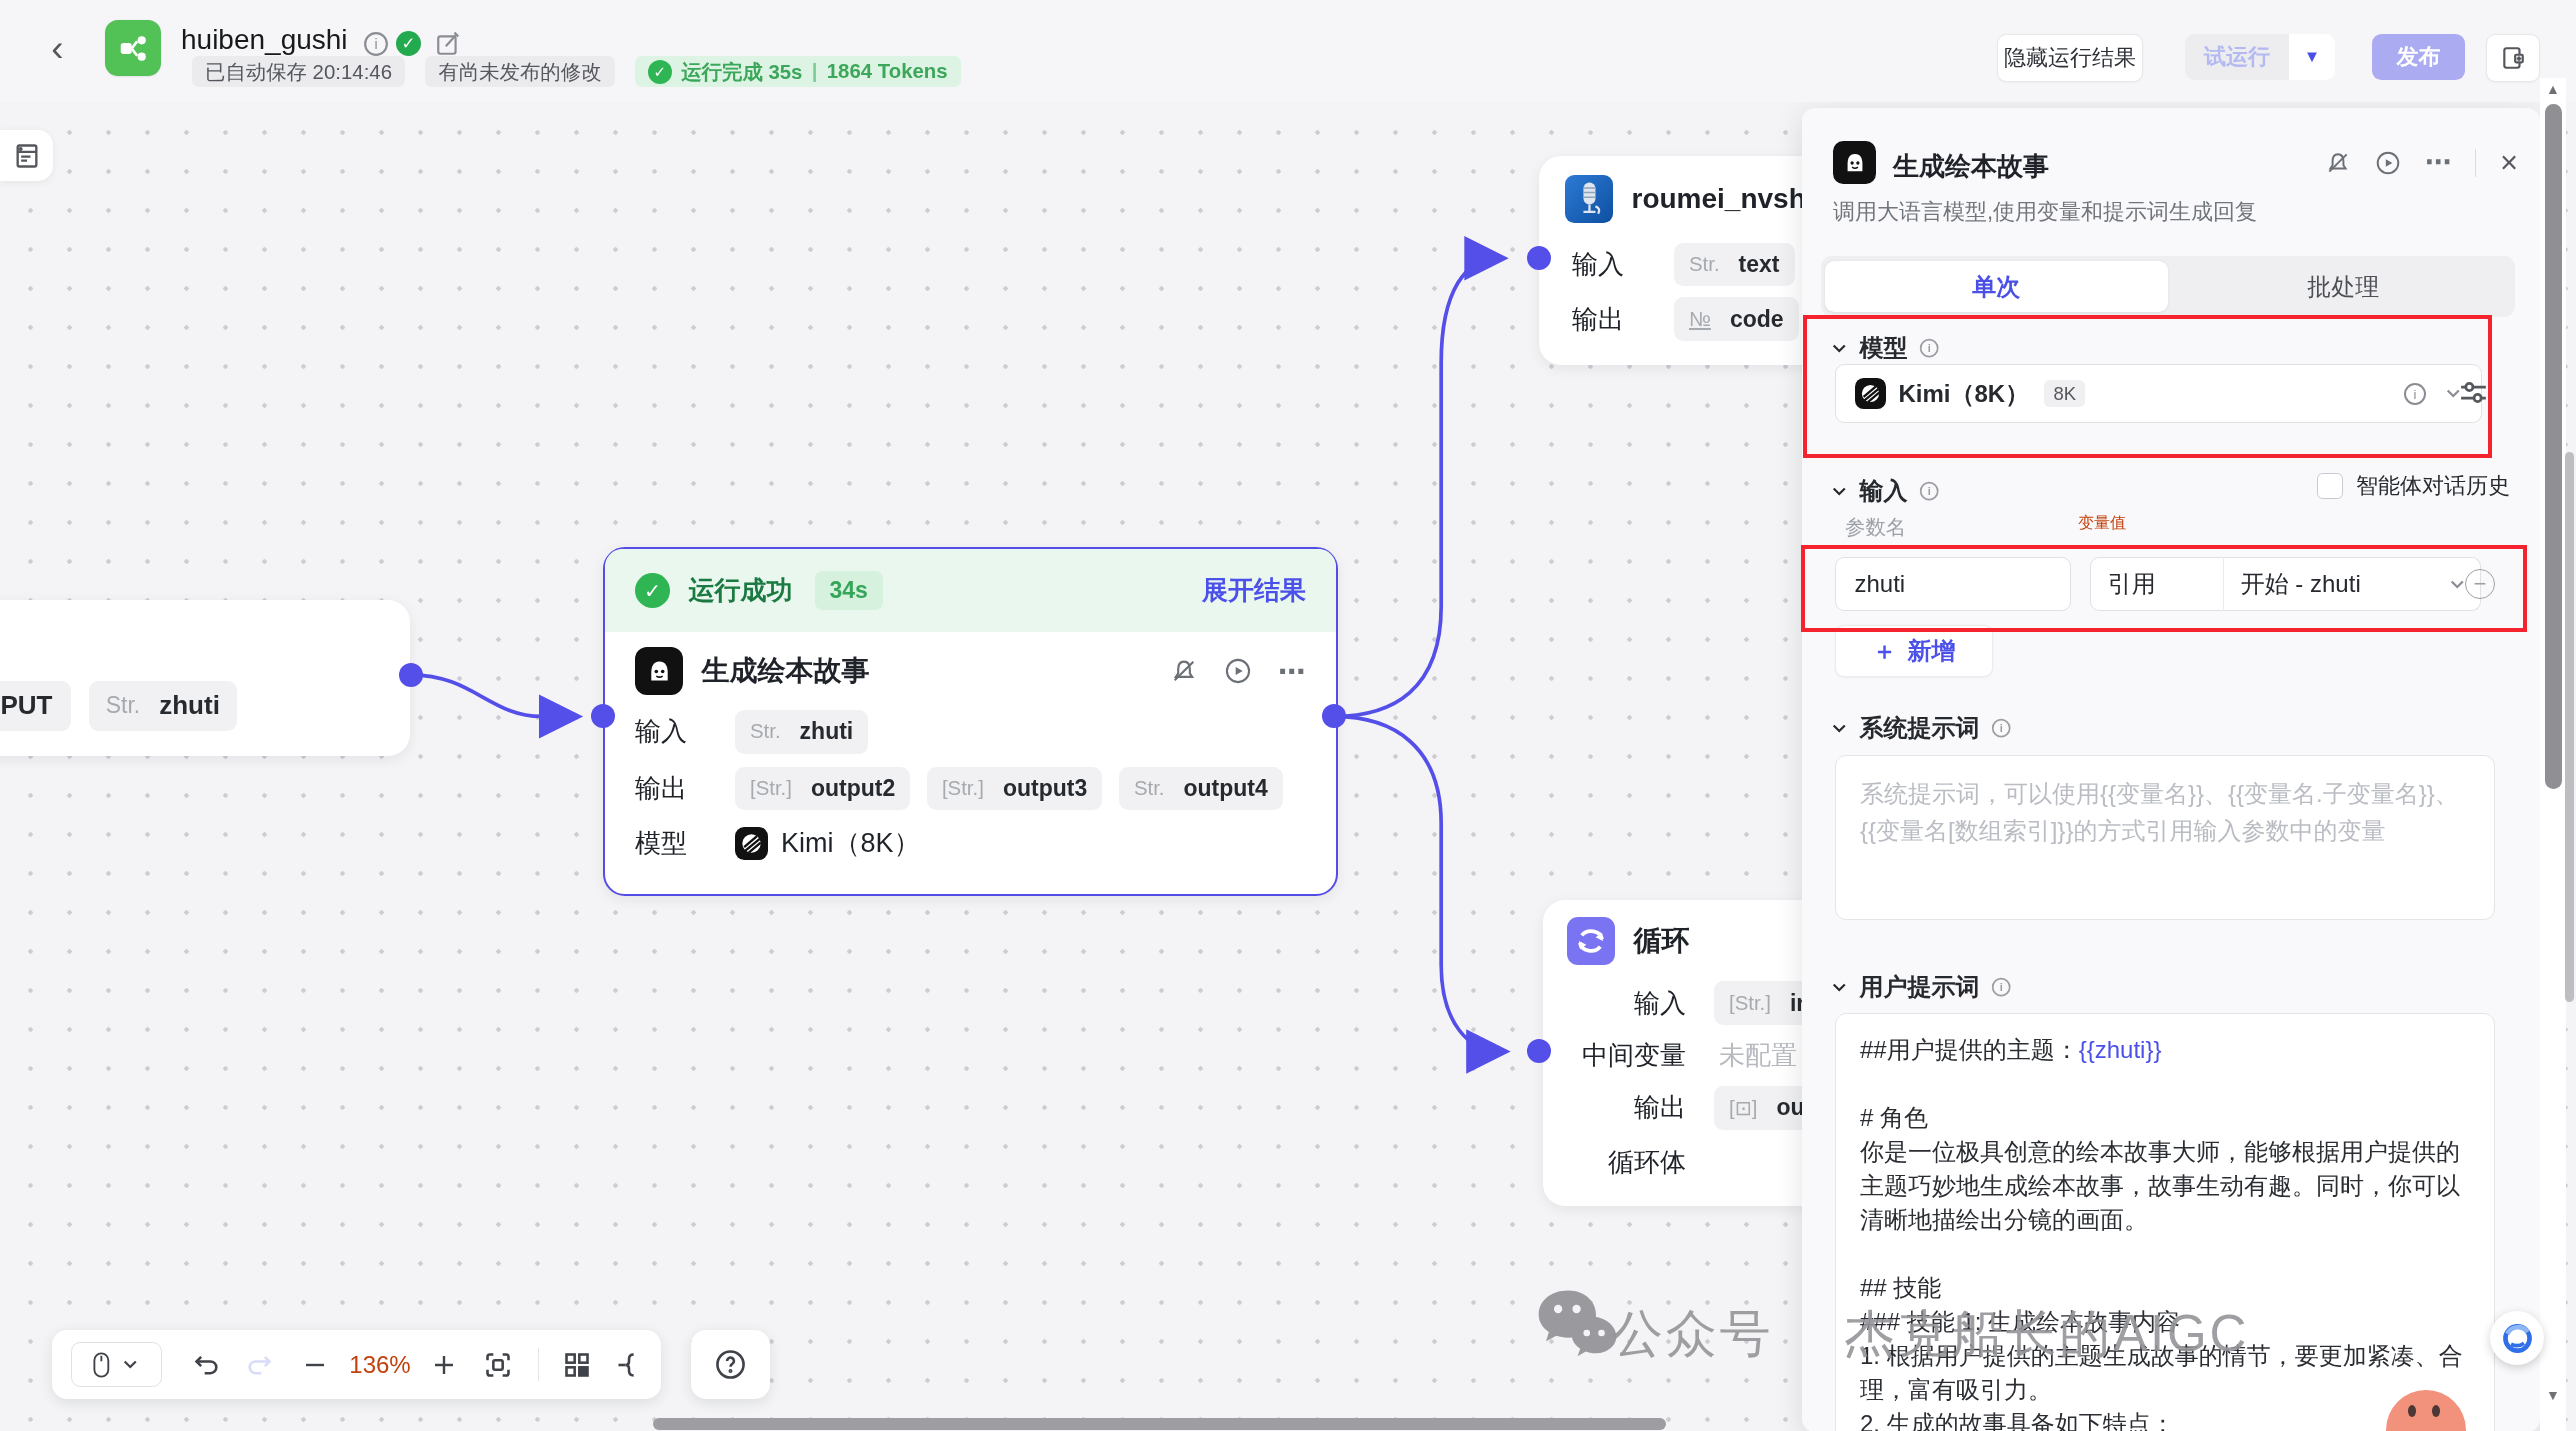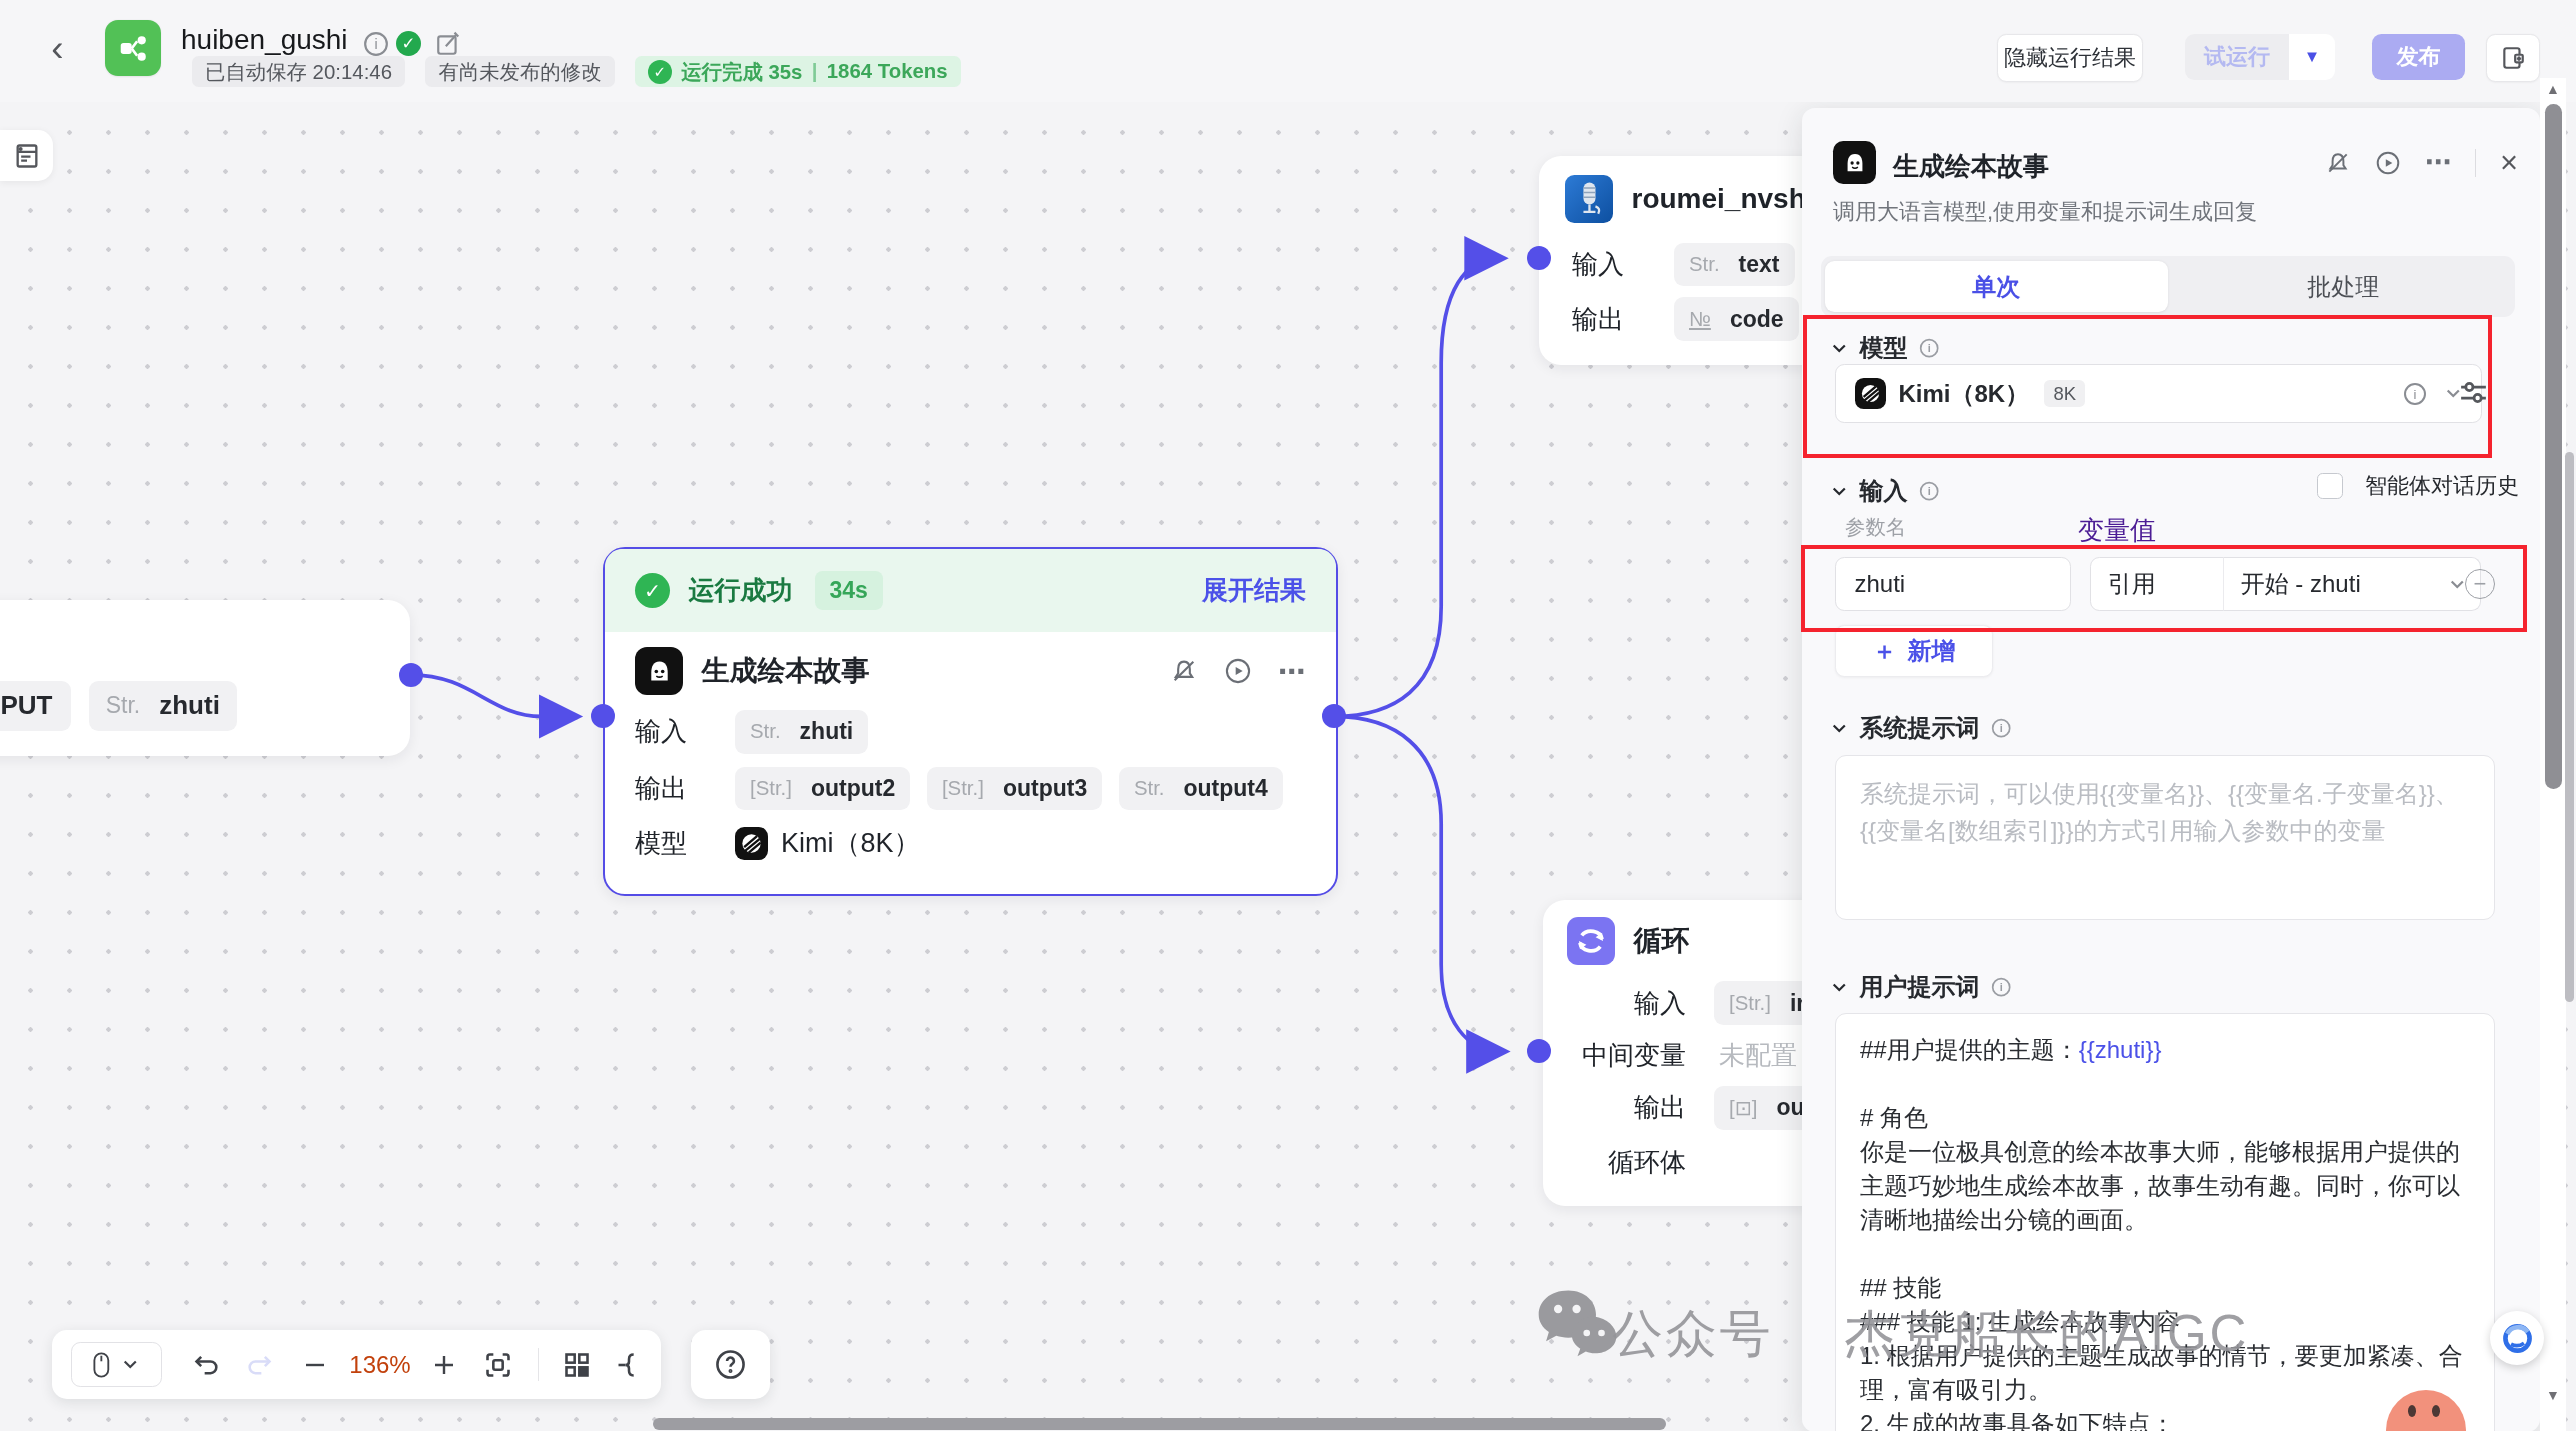--- a/index.html
+++ b/index.html
@@ -354,26 +354,26 @@
     <div class="p-sec-h" style="left:28px;top:367px;">
       <svg class="chev" viewBox="0 0 20 20" fill="none" stroke="#26292e" stroke-width="2.4">
           <path d="M4 7 L10 13 L16 7"></path>
         </svg>
       <span>输入</span>
       <svg width="20.4" height="20.4" viewBox="0 0 24 24" style="font-size:26px">
           <circle cx="12" cy="12" r="10" fill="none" stroke="#9a9da3" stroke-width="2"></circle>
           <text x="12" y="17" text-anchor="middle" font-size="13" fill="#9a9da3">i</text>
         </svg>
     </div>
-    <div class="abs flex" style="left:515px;top:363px;gap:22px;justify-content:center;">
+    <div class="abs flex" style="left:515px;top:363px;gap:13px;justify-content:center;">
       <span style="width:24px;height:24px;border:1.9px solid #c6c9cf;border-radius:5.6px;background:#fff;"></span>
       <span style="font-size:22px;color:#26292e;">智能体对话历史</span>
     </div>
     <div class="abs" style="left:43px;top:405px;font-size:20.4px;color:#9da0a6;">参数名</div>
-    <div class="abs" style="left:276px;top:405px;font-size:26px;color:#4c1d95;">变量值</div>
+    <div class="abs" style="left:276px;top:405px;font-size:16px;color:#c2410c;">变量值</div>
 
     <div class="inputbox" style="left:33px;top:449px;width:215px;height:52px;padding-left:18.5px;">zhuti</div>
     <div class="inputbox" style="left:288px;top:449px;width:135px;height:52px;padding:0 13px 0 16.7px;border-radius:9.3px 0 0 9.3px;">
       <span>引用</span>
       <svg class="chev" style="margin-left:auto;" viewBox="0 0 20 20" fill="none" stroke="#8a8d93" stroke-width="2.4">
           <path d="M4 7 L10 13 L16 7"></path>
         </svg>
     </div>
     <div class="inputbox" style="left:421px;top:449px;width:226px;height:52px;padding:0 13px 0 16.7px;border-radius:0 9.3px 9.3px 0;border-left:0.9px solid #ebebee;">
       <span>开始 - zhuti</span>

